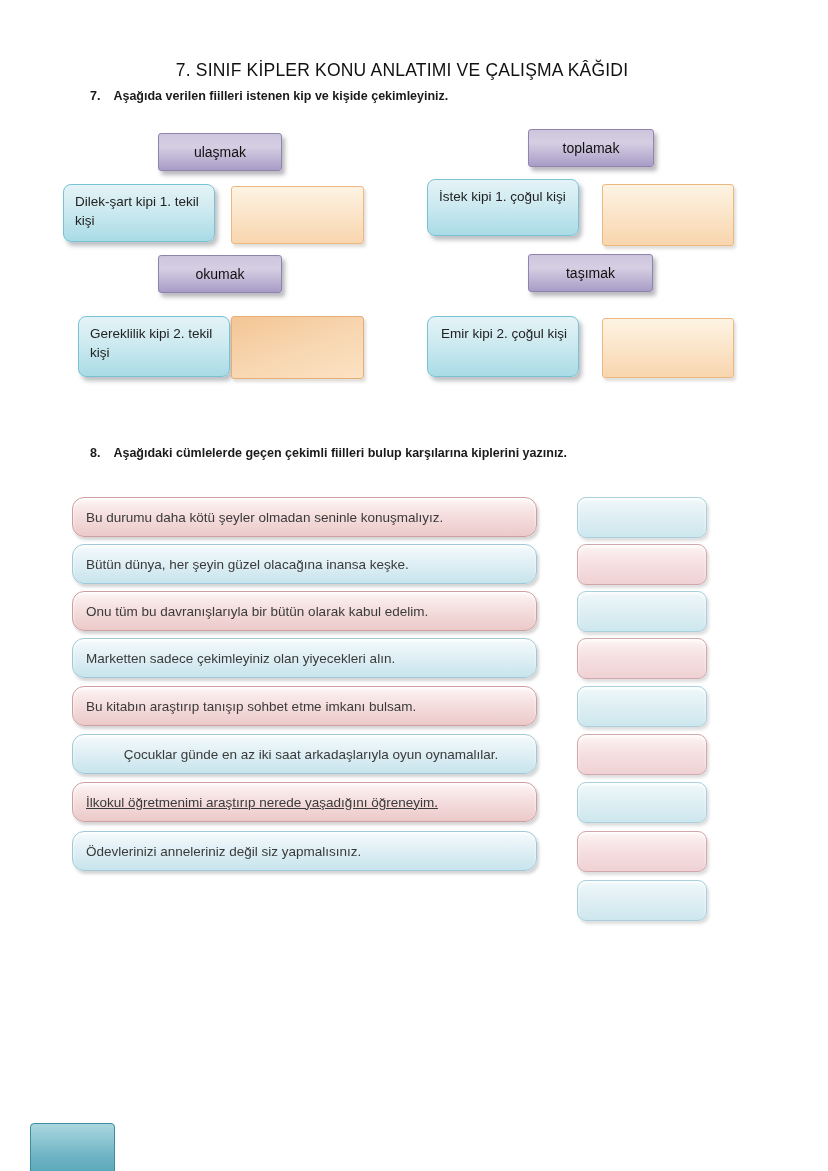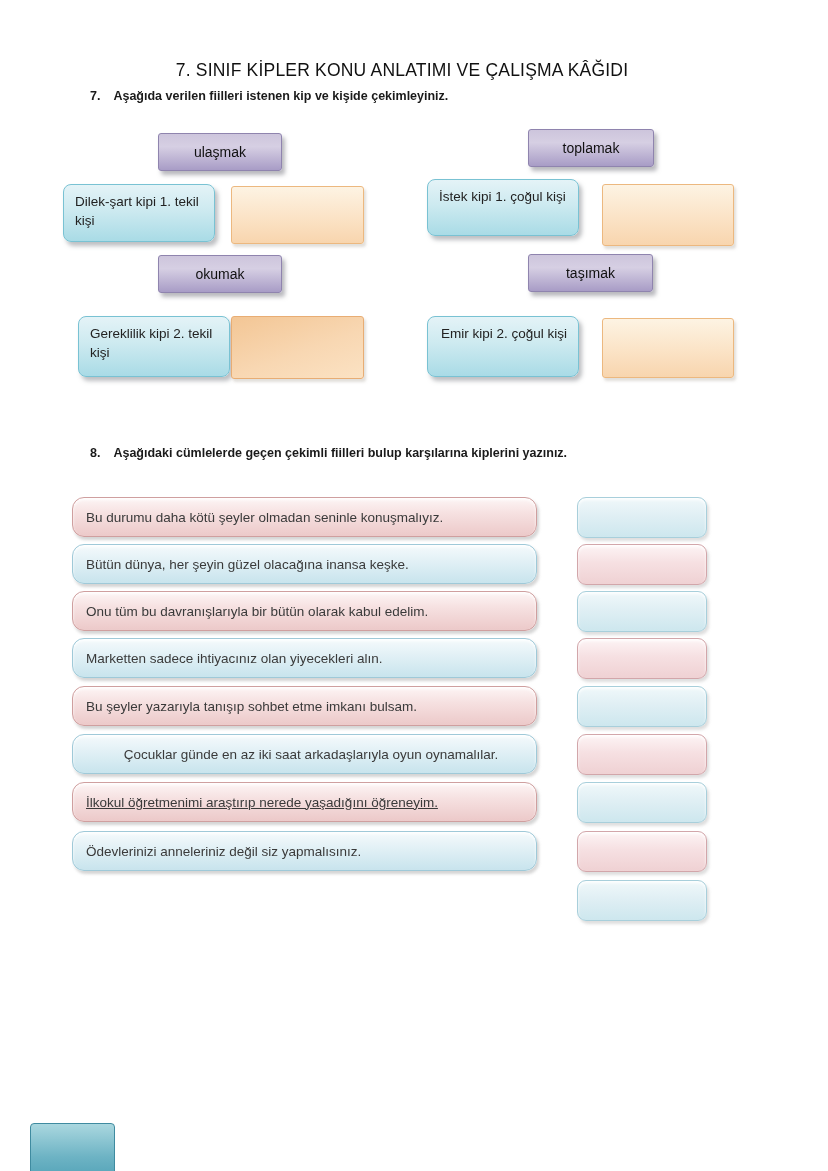--- a/index.html
+++ b/index.html
@@ -128,26 +128,26 @@
     <span>Bütün dünya, her şeyin güzel olacağına inansa keşke.</span>
   </div>
   <div class="ans pink" style="top:544px;"></div>
 
   <div class="sent pink" style="top:591px;">
     <span>Onu tüm bu davranışlarıyla bir bütün olarak kabul edelim.</span>
   </div>
   <div class="ans blue" style="top:591px;"></div>
 
   <div class="sent blue" style="top:638px;">
-    <span>Marketten sadece ihtiyacınız olan yiyecekleri alın.</span>
+    <span>Marketten sadece çekimleyiniz olan yiyecekleri alın.</span>
   </div>
   <div class="ans pink" style="top:638px;"></div>
 
   <div class="sent pink" style="top:686px;">
-    <span>Bu şeyler yazarıyla tanışıp sohbet etme imkanı bulsam.</span>
+    <span>Bu kitabın araştırıp tanışıp sohbet etme imkanı bulsam.</span>
   </div>
   <div class="ans blue" style="top:686px;"></div>
 
   <div class="sent blue" style="top:734px;justify-content:center;">
     <span>Çocuklar günde en az iki saat arkadaşlarıyla oyun oynamalılar.</span>
   </div>
   <div class="ans pink" style="top:734px;"></div>
 
   <div class="sent pink" style="top:782px;text-decoration:underline;">
     <span>İlkokul öğretmenimi araştırıp nerede yaşadığını öğreneyim.</span>

